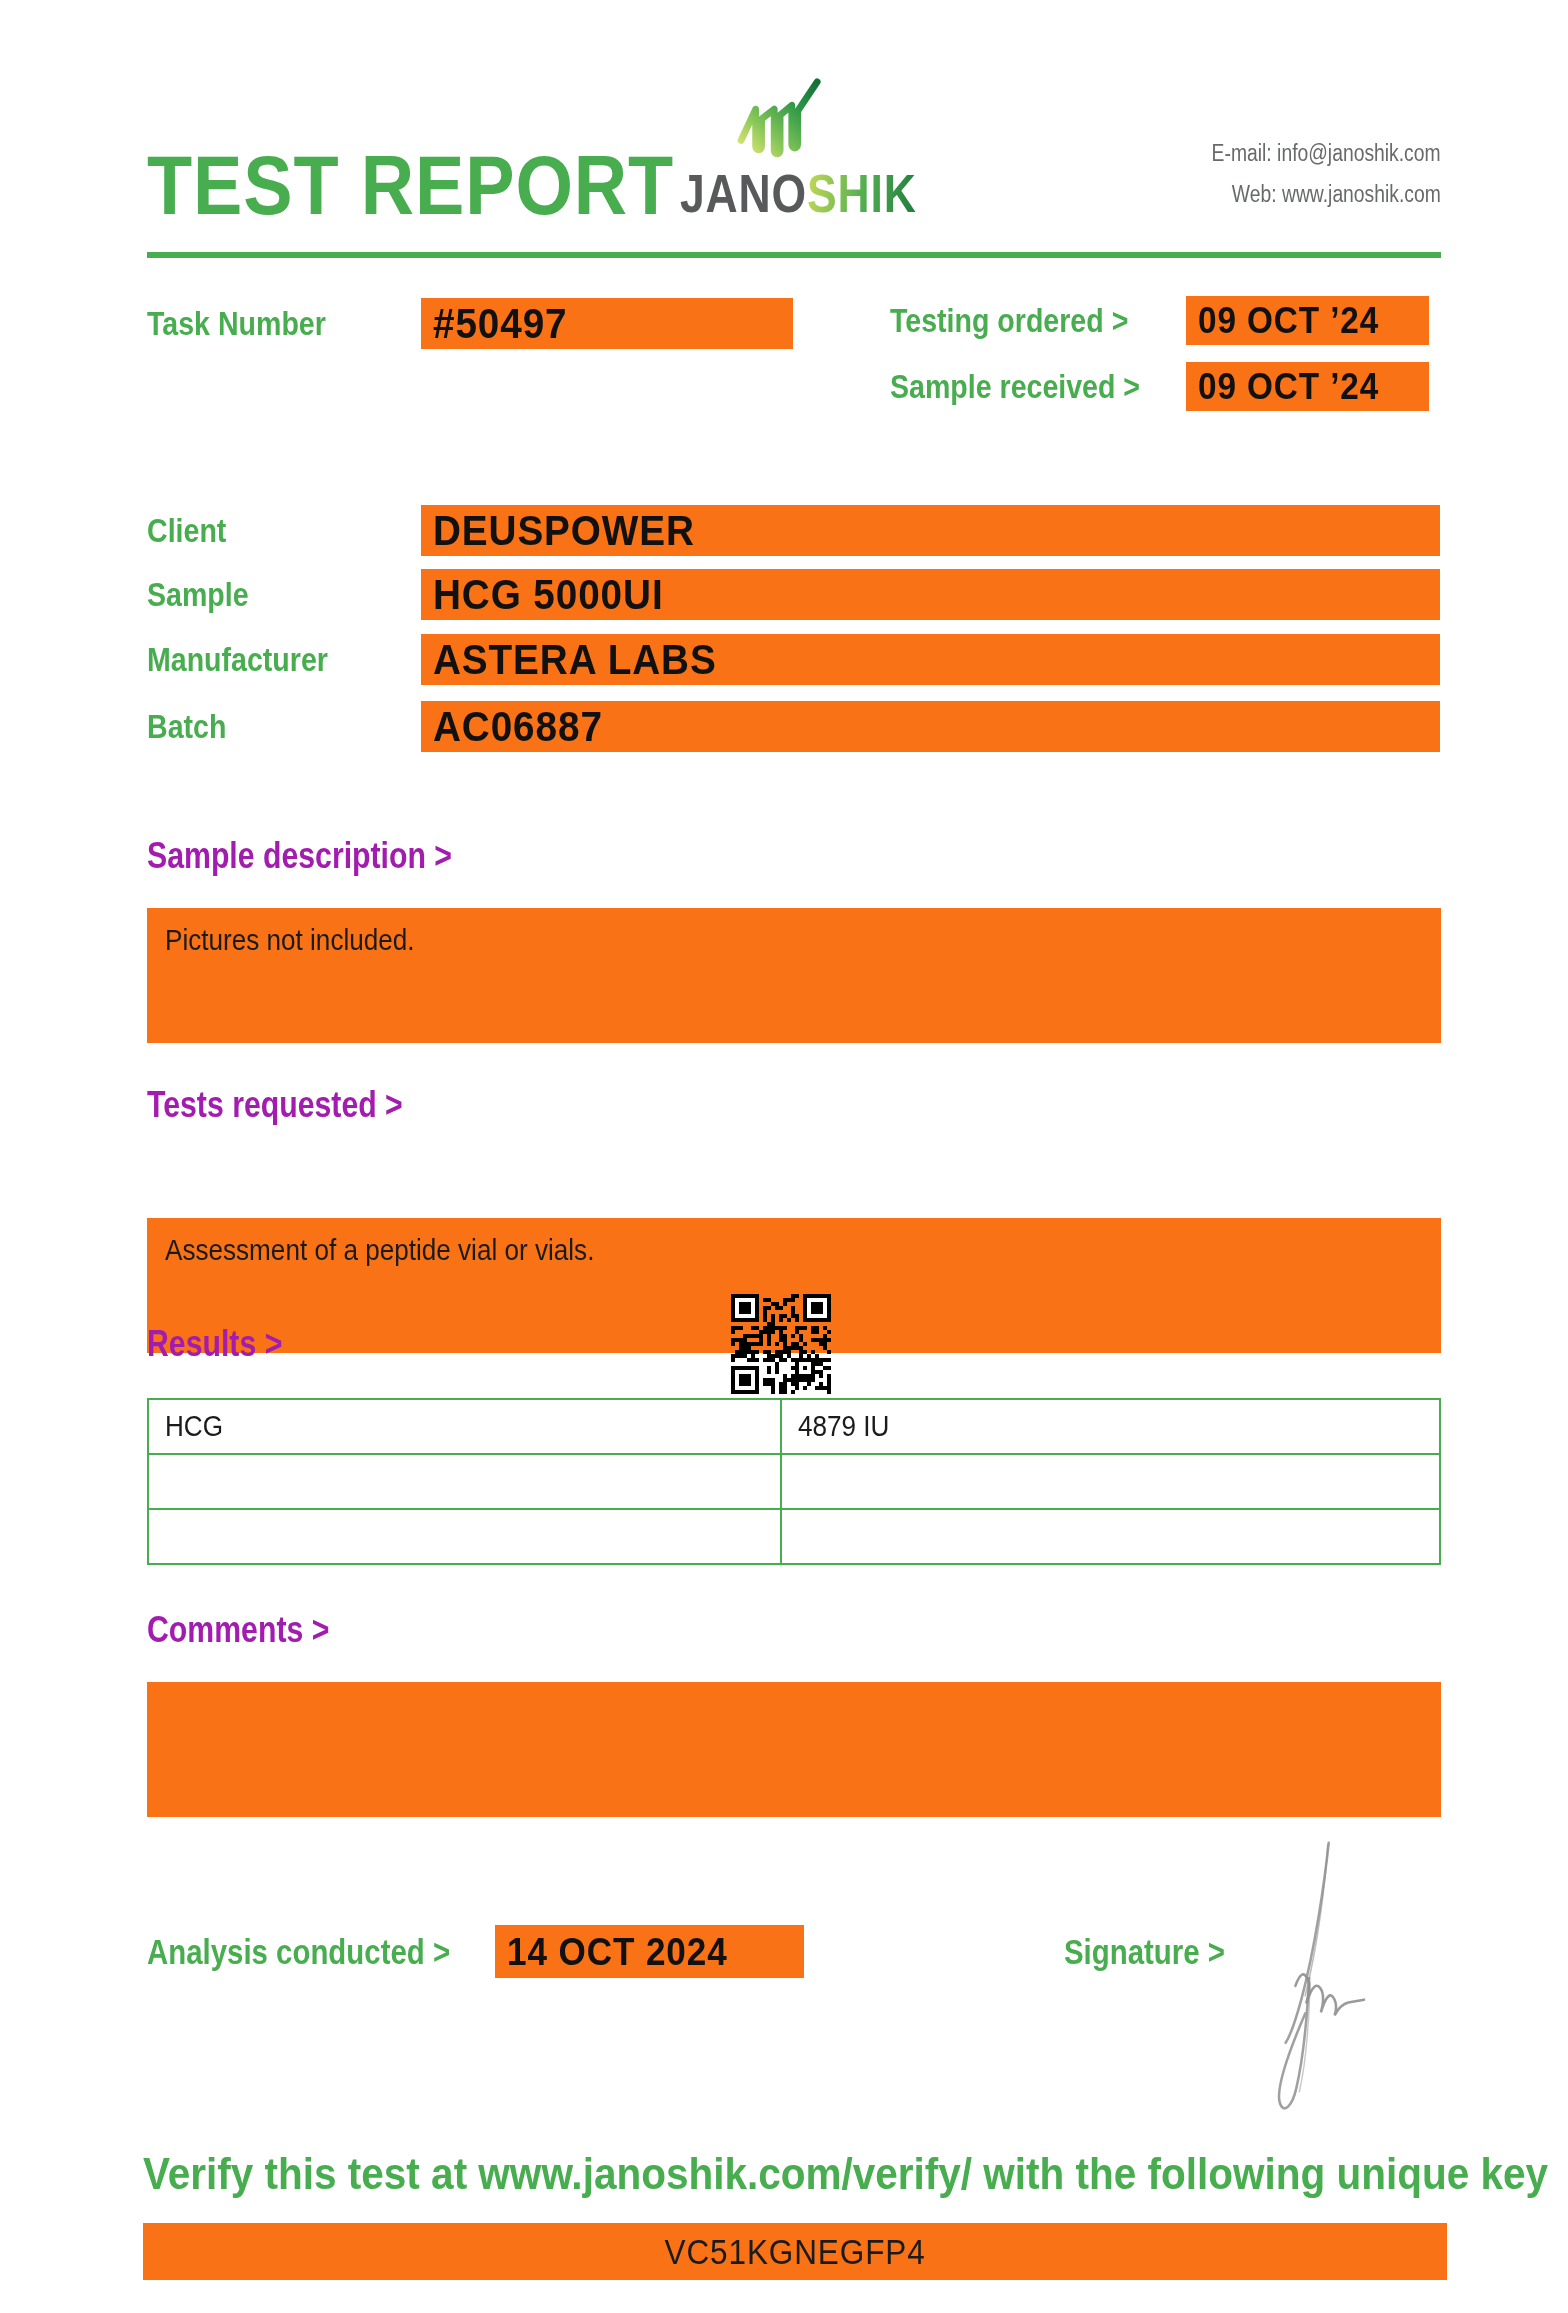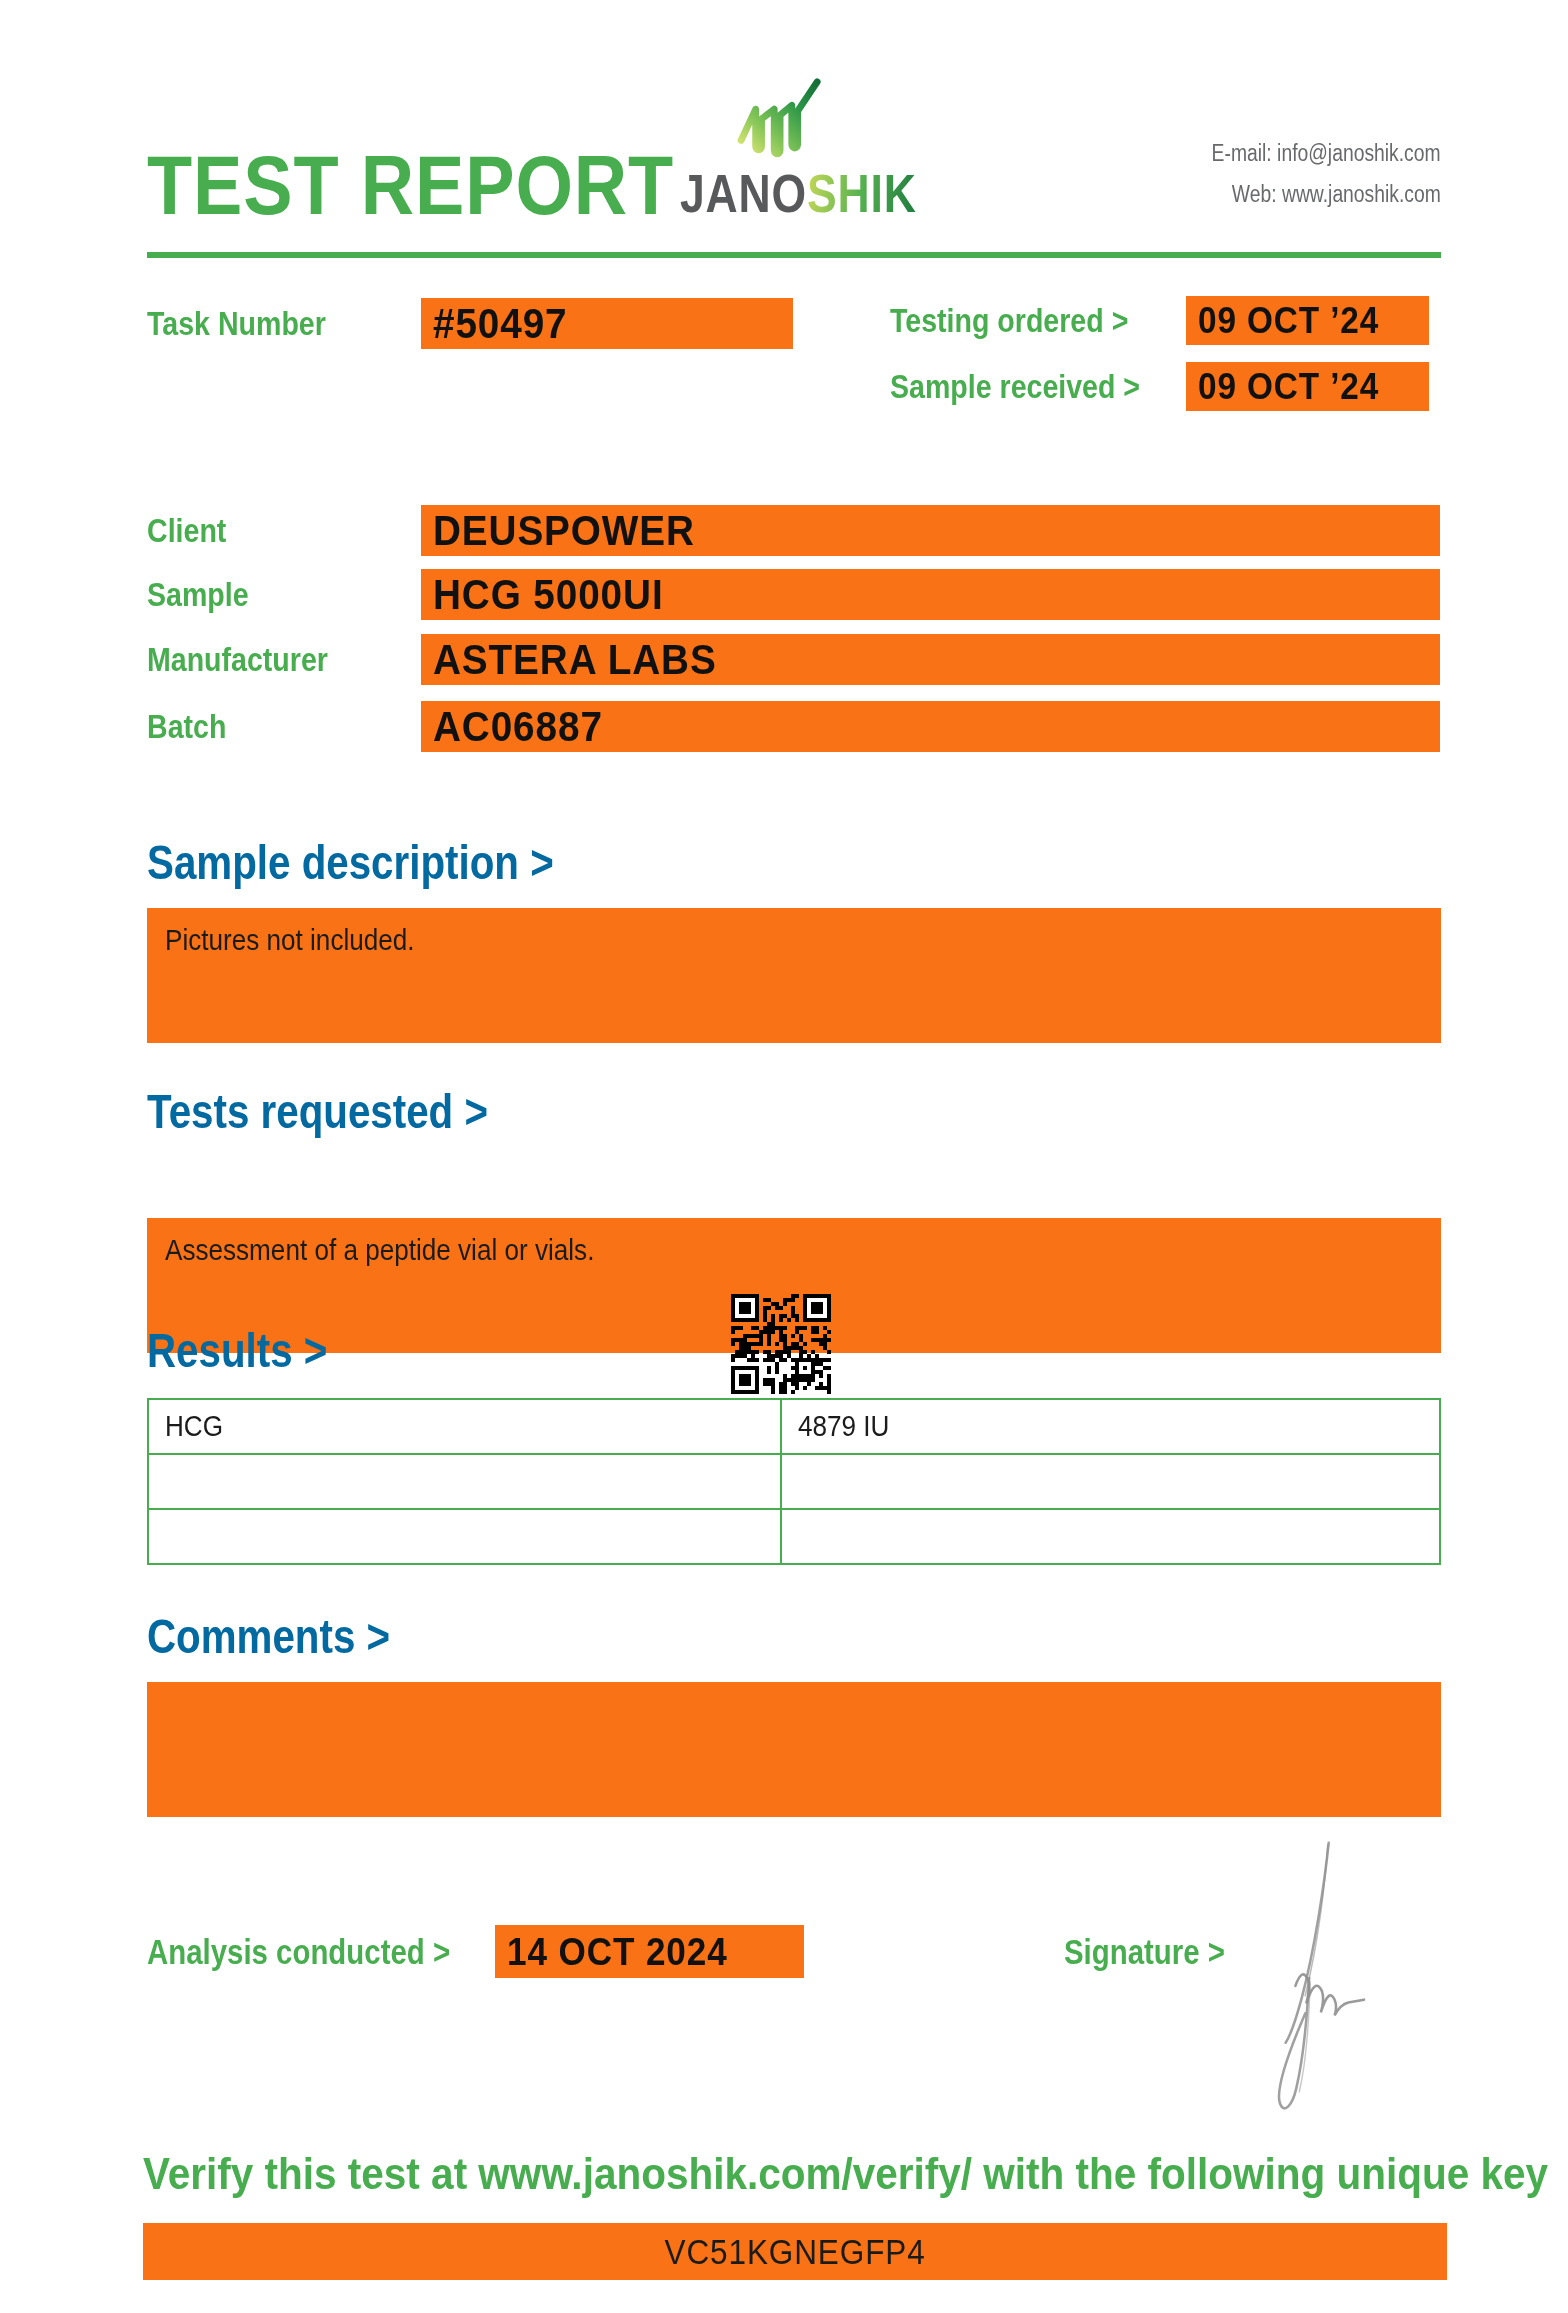--- a/index.html
+++ b/index.html
@@ -11,21 +11,21 @@
   
   .cx{display:inline-block;transform:scaleX(.84);transform-origin:0 50%;white-space:nowrap;}
   .cx9{display:inline-block;transform:scaleX(.9);transform-origin:0 50%;white-space:nowrap;}
   .cxr{display:inline-block;transform:scaleX(.84);transform-origin:100% 50%;white-space:nowrap;}
   .cxc{display:inline-block;transform:scaleX(.9);transform-origin:50% 50%;white-space:nowrap;}
 
   .green{color:#48ad4f;}
   .title{font-size:84px;font-weight:bold;letter-spacing:1px;}
   .title .cx{transform:scaleX(.88);}
   .label{font-size:34px;font-weight:bold;color:#48ad4f;}
-  .heading{font-size:48px;font-weight:bold;color:#0369a1;}
+  .heading{font-size:36px;font-weight:bold;color:#a21caf;}
   .value{font-size:43px;font-weight:bold;letter-spacing:1px;color:#111;}
   .datev{font-size:37px;font-weight:bold;letter-spacing:1px;color:#111;}
   .box{background:#f97316;}
   .fieldbox{display:flex;align-items:center;padding-left:11.8px;box-sizing:border-box;}
   .bodytext{font-size:29px;color:#1b1b1b;}
 
   .wordmark{font-size:53px;font-weight:bold;letter-spacing:1px;}
   .wm-left{color:#58595b;}
   .wm-right{
     background:linear-gradient(100deg,#c8da58 0%,#55b050 50%,#1d7a3e 100%);

